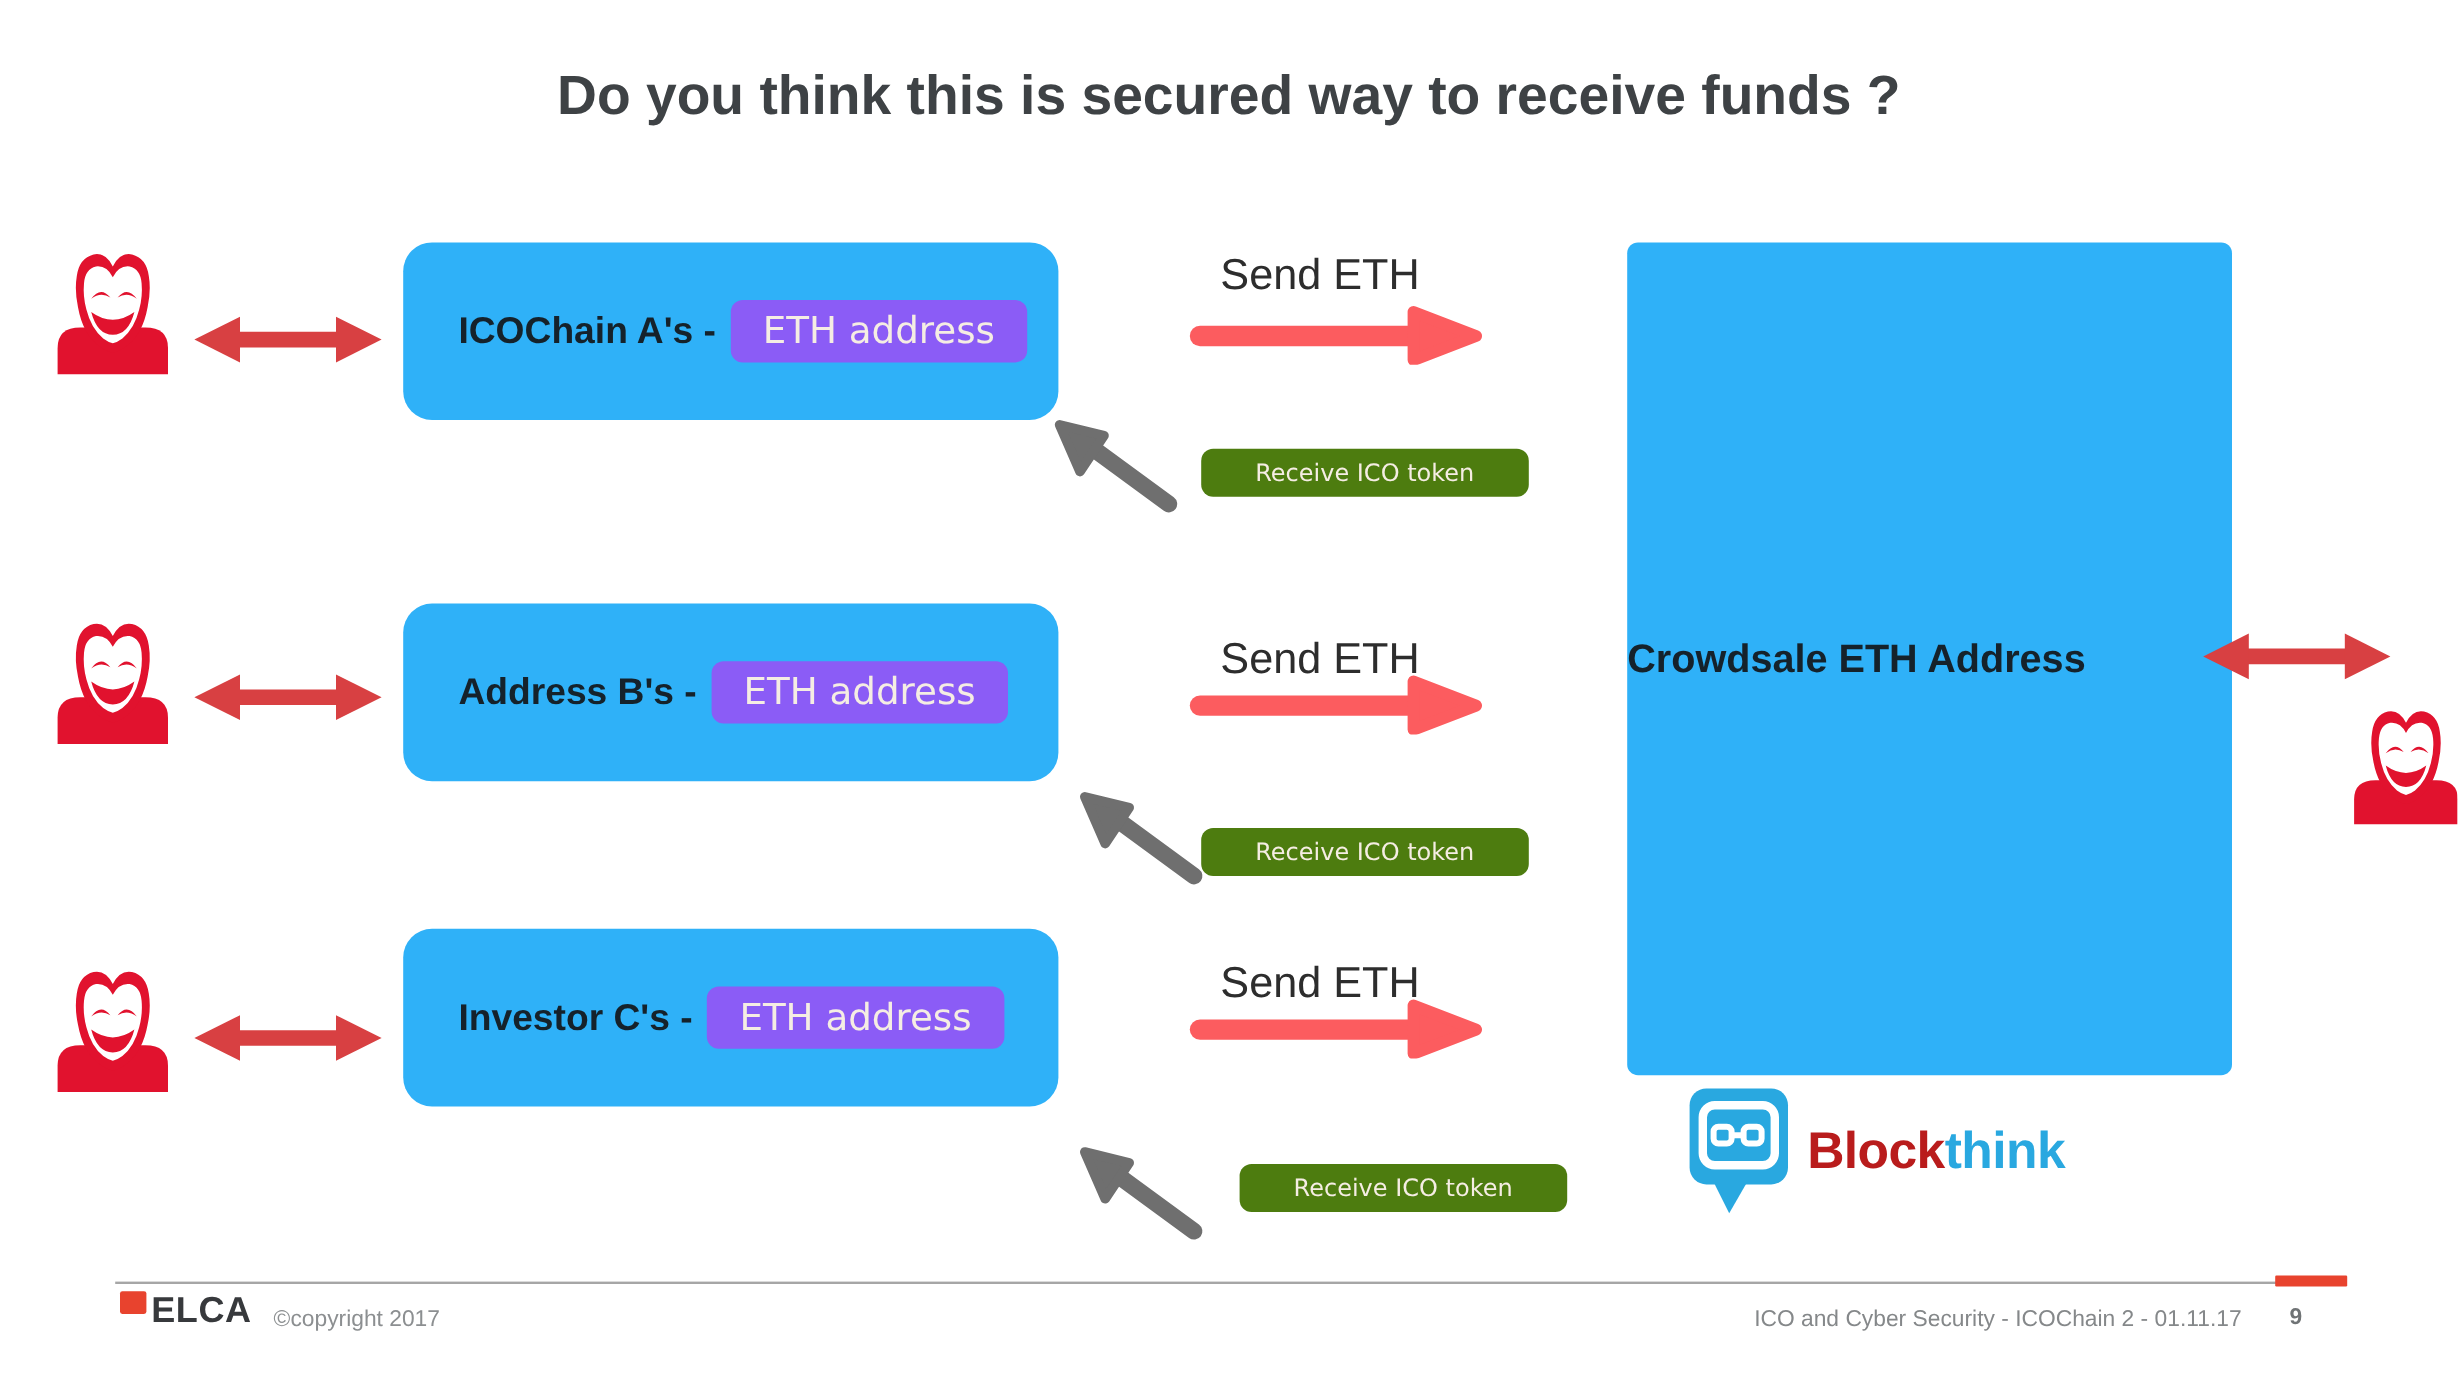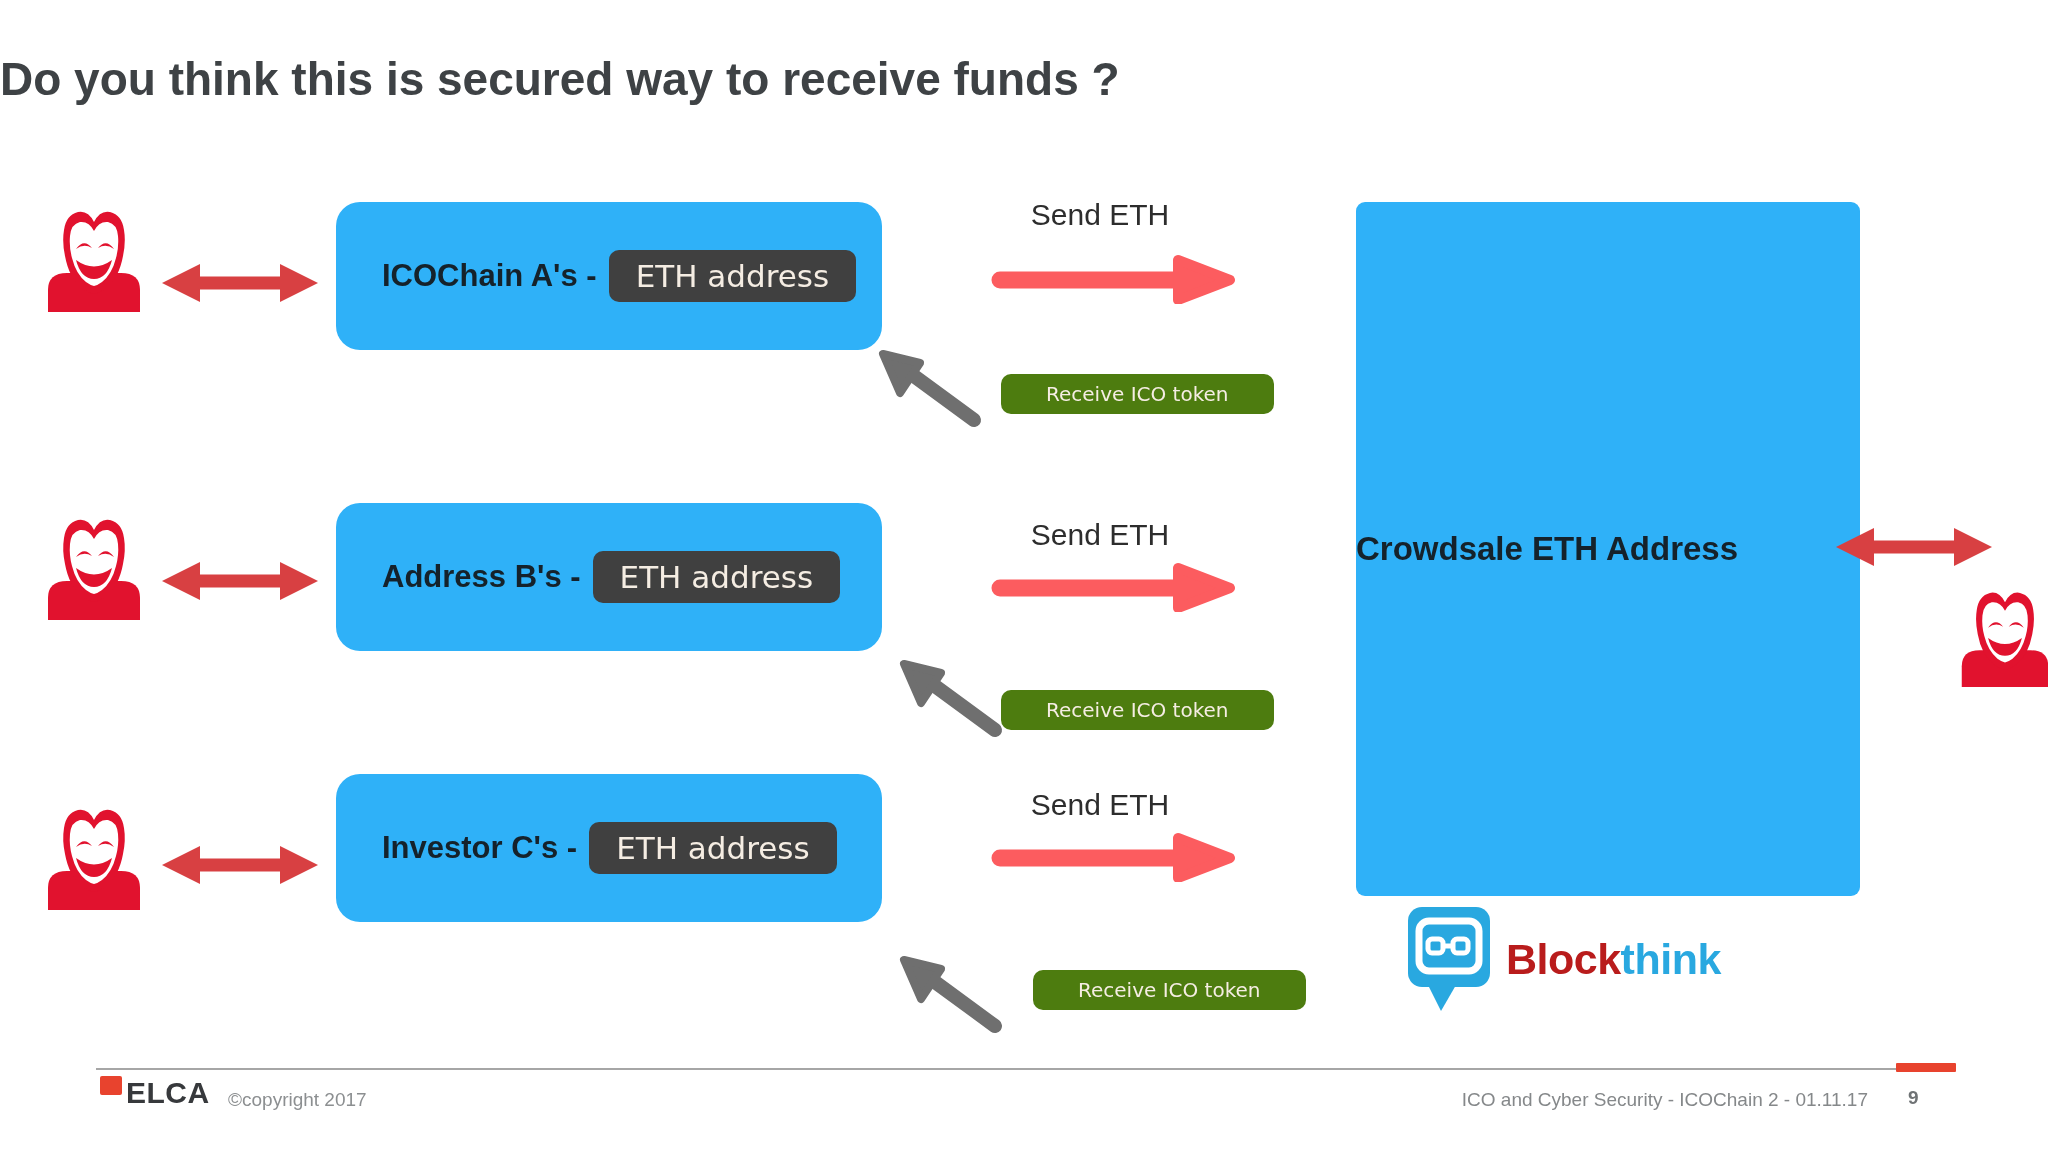--- a/index.html
+++ b/index.html
@@ -3,43 +3,43 @@
 <meta charset="utf-8">
 <style>
   html,body{margin:0;padding:0;background:#fff;}
   .slide{
     position:relative;width:2048px;height:1152px;background:#ffffff;
     font-family:"Liberation Sans",sans-serif;overflow:hidden;
   }
   .abs{position:absolute;}
   
   .title{
-    left:0;top:52px;width:2048px;
+    left:0;top:52px;width:2048px;text-align:center;
     font-size:46px;font-weight:700;color:#3e4245;
   }
   
   .invbox{
     width:546px;height:148px;background:#2fb1f8;border-radius:24px;
     display:flex;align-items:center;padding-left:46px;box-sizing:border-box;gap:12px;
   }
   .invbox.a{left:336px;top:202px;} .invbox.b{left:336px;top:503px;} .invbox.c{left:336px;top:774px;}
   .invlabel{font-size:31px;font-weight:700;color:#15222b;white-space:nowrap;}
   .chip{
-    background:#404040;color:#f5ede3;border-radius:10px;
+    background:#8b5cf6;color:#f5ede3;border-radius:10px;
     font-family:"DejaVu Sans",sans-serif;font-size:31px;
     padding:8px 27px;white-space:nowrap;
   }
   
   .crowdsale{
     left:1356px;top:202px;width:504px;height:694px;background:#2fb1f8;border-radius:9px;
     display:flex;align-items:center;
   }
   .crowdlabel{font-size:33px;font-weight:700;color:#15222b;}
   
-  .sendlabel{width:260px;text-align:center;font-size:30px;color:#2d2d2d;}
+  .sendlabel{width:260px;text-align:center;font-size:36px;color:#2d2d2d;margin-top:10px;}
   .send1{left:970px;top:198px;} .send2{left:970px;top:518px;} .send3{left:970px;top:788px;}
   
   .sarrow1{left:990px;top:252px;} .sarrow2{left:990px;top:560px;} .sarrow3{left:990px;top:830px;}
   .garrow1{left:872px;top:342px;} .garrow2{left:893px;top:652px;} .garrow3{left:893px;top:948px;}
   .darrowA{left:160px;top:260px;} .darrowB{left:160px;top:558px;} .darrowC{left:160px;top:842px;}
   .darrowR{left:1834px;top:524px;}
   .personA{left:44px;top:208px;} .personB{left:44px;top:516px;} .personC{left:44px;top:806px;}
   .personR{left:1958px;top:588px;}
   
   .rchip{

